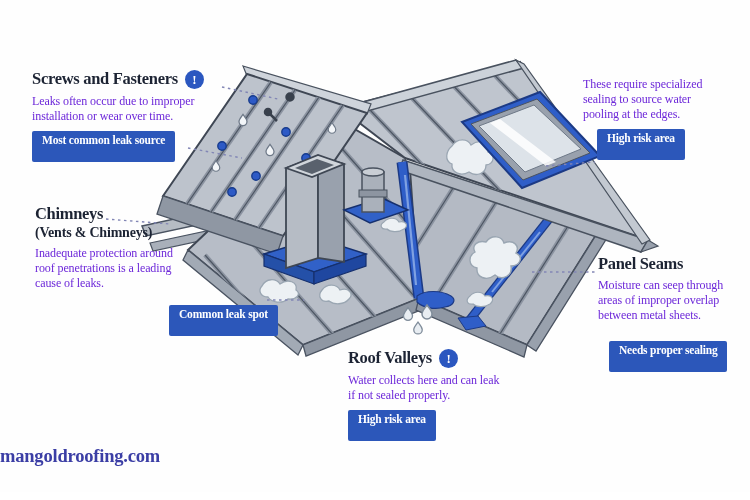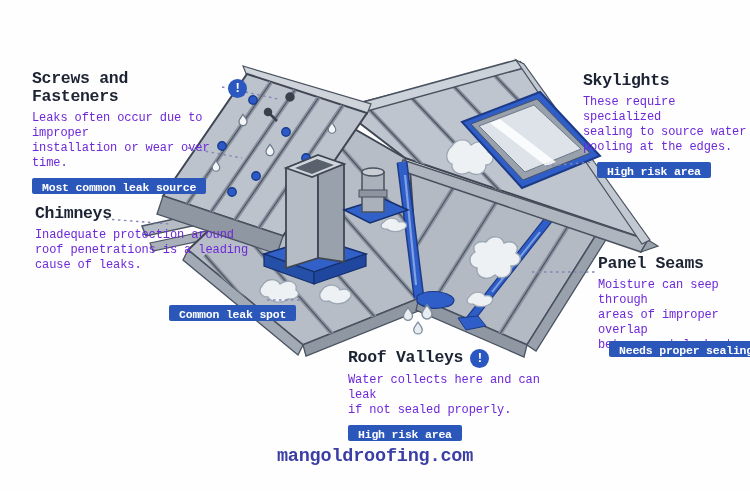--- a/index.html
+++ b/index.html
@@ -1,40 +1,40 @@
 <!DOCTYPE html>
 <html><head>
 <meta charset="utf-8">
 <style>
   html,body{margin:0;padding:0;background:#ffffff;}
   .stage{position:relative;width:750px;height:492px;background:#fefefe;overflow:hidden;
-         font-family:Liberation Mono, monospace;}
+         font-family:Liberation Serif, serif;}
   .roof-svg{position:absolute;left:0;top:0;width:750px;height:500px;}
   .callout{position:absolute;}
   .callout h2{margin:0;font-size:16.5px;font-weight:bold;color:#1c2333;letter-spacing:-0.3px;
               display:flex;align-items:center;gap:7px;line-height:1.1;}
   .callout .sub{display:block;font-size:14px;font-weight:bold;color:#1c2333;
                 letter-spacing:-0.2px;margin-top:2px;}
   .callout p{margin:5px 0 0;font-size:12px;line-height:15px;color:#6d28d9;
              letter-spacing:-0.1px;white-space:pre-line;}
   .badge{display:inline-block;margin-top:7px;background:#2c57ba;color:#ffffff;
          font-size:11.5px;font-weight:bold;letter-spacing:-0.2px;
-         padding:3px 10px 0;border-radius:2px;white-space:nowrap;}
+         padding:3px 10px 16px;border-radius:2px;white-space:nowrap;}
   .info-icon{flex:0 0 auto;width:19px;height:19px;border-radius:50%;background:#2b57c0;
              color:#ffffff;font-size:13px;font-weight:bold;display:inline-flex;
              align-items:center;justify-content:center;line-height:1;}
   #callout-screws{left:32px;top:70px;width:215px;}
   #callout-skylights{left:583px;top:72px;width:165px;}
   #callout-skylights .badge{margin-left:14px;}
   #callout-flashing{left:35px;top:205px;width:245px;height:112px;}
   #callout-flashing .badge{position:absolute;left:118px;top:84px;margin:16px;}
   #callout-panel-seams{left:598px;top:255px;width:152px;height:115px;}
   #callout-panel-seams .badge{position:absolute;left:11px;top:86px;margin:0;text-align:right;}
   #callout-roof-valleys{left:348px;top:349px;width:215px;}
-  .site-footer{position:absolute;left:0;top:446px;width:100%;text-align:center;}
+  .site-footer{position:absolute;left:0;top:446px;width:100%;text-align:left;}
   .site-footer a{font-size:18.5px;font-weight:bold;color:#3b3ea5;
                  letter-spacing:-0.2px;text-decoration:none;}
 </style>
 </head>
 <body>
 
 <div class="stage">
 
   <svg class="roof-svg" viewBox="0 0 750 500" xmlns="http://www.w3.org/2000/svg">
     <defs>
@@ -232,33 +232,31 @@
       <span class="info-icon">
         <span>!</span>
       </span>
     </h2>
     <p>Leaks often occur due to improper
 installation or wear over time.</p>
     <span class="badge">Most common leak source</span>
   </section>
 
   <section class="callout" id="callout-skylights">
-    <h2>
-      <span>Skylights</span>
-    </h2>
     <p>These require specialized
 sealing to source water
 pooling at the edges.</p>
     <span class="badge">High risk area</span>
   </section>
 
   <section class="callout" id="callout-flashing">
     <h2>
       <span>Chimneys</span>
     </h2>
+    <span class="sub">(Vents &amp; Chimneys)</span>
     <p>Inadequate protection around
 roof penetrations is a leading
 cause of leaks.</p>
     <span class="badge">Common leak spot</span>
   </section>
 
   <section class="callout" id="callout-panel-seams">
     <h2>
       <span>Panel Seams</span>
     </h2>

